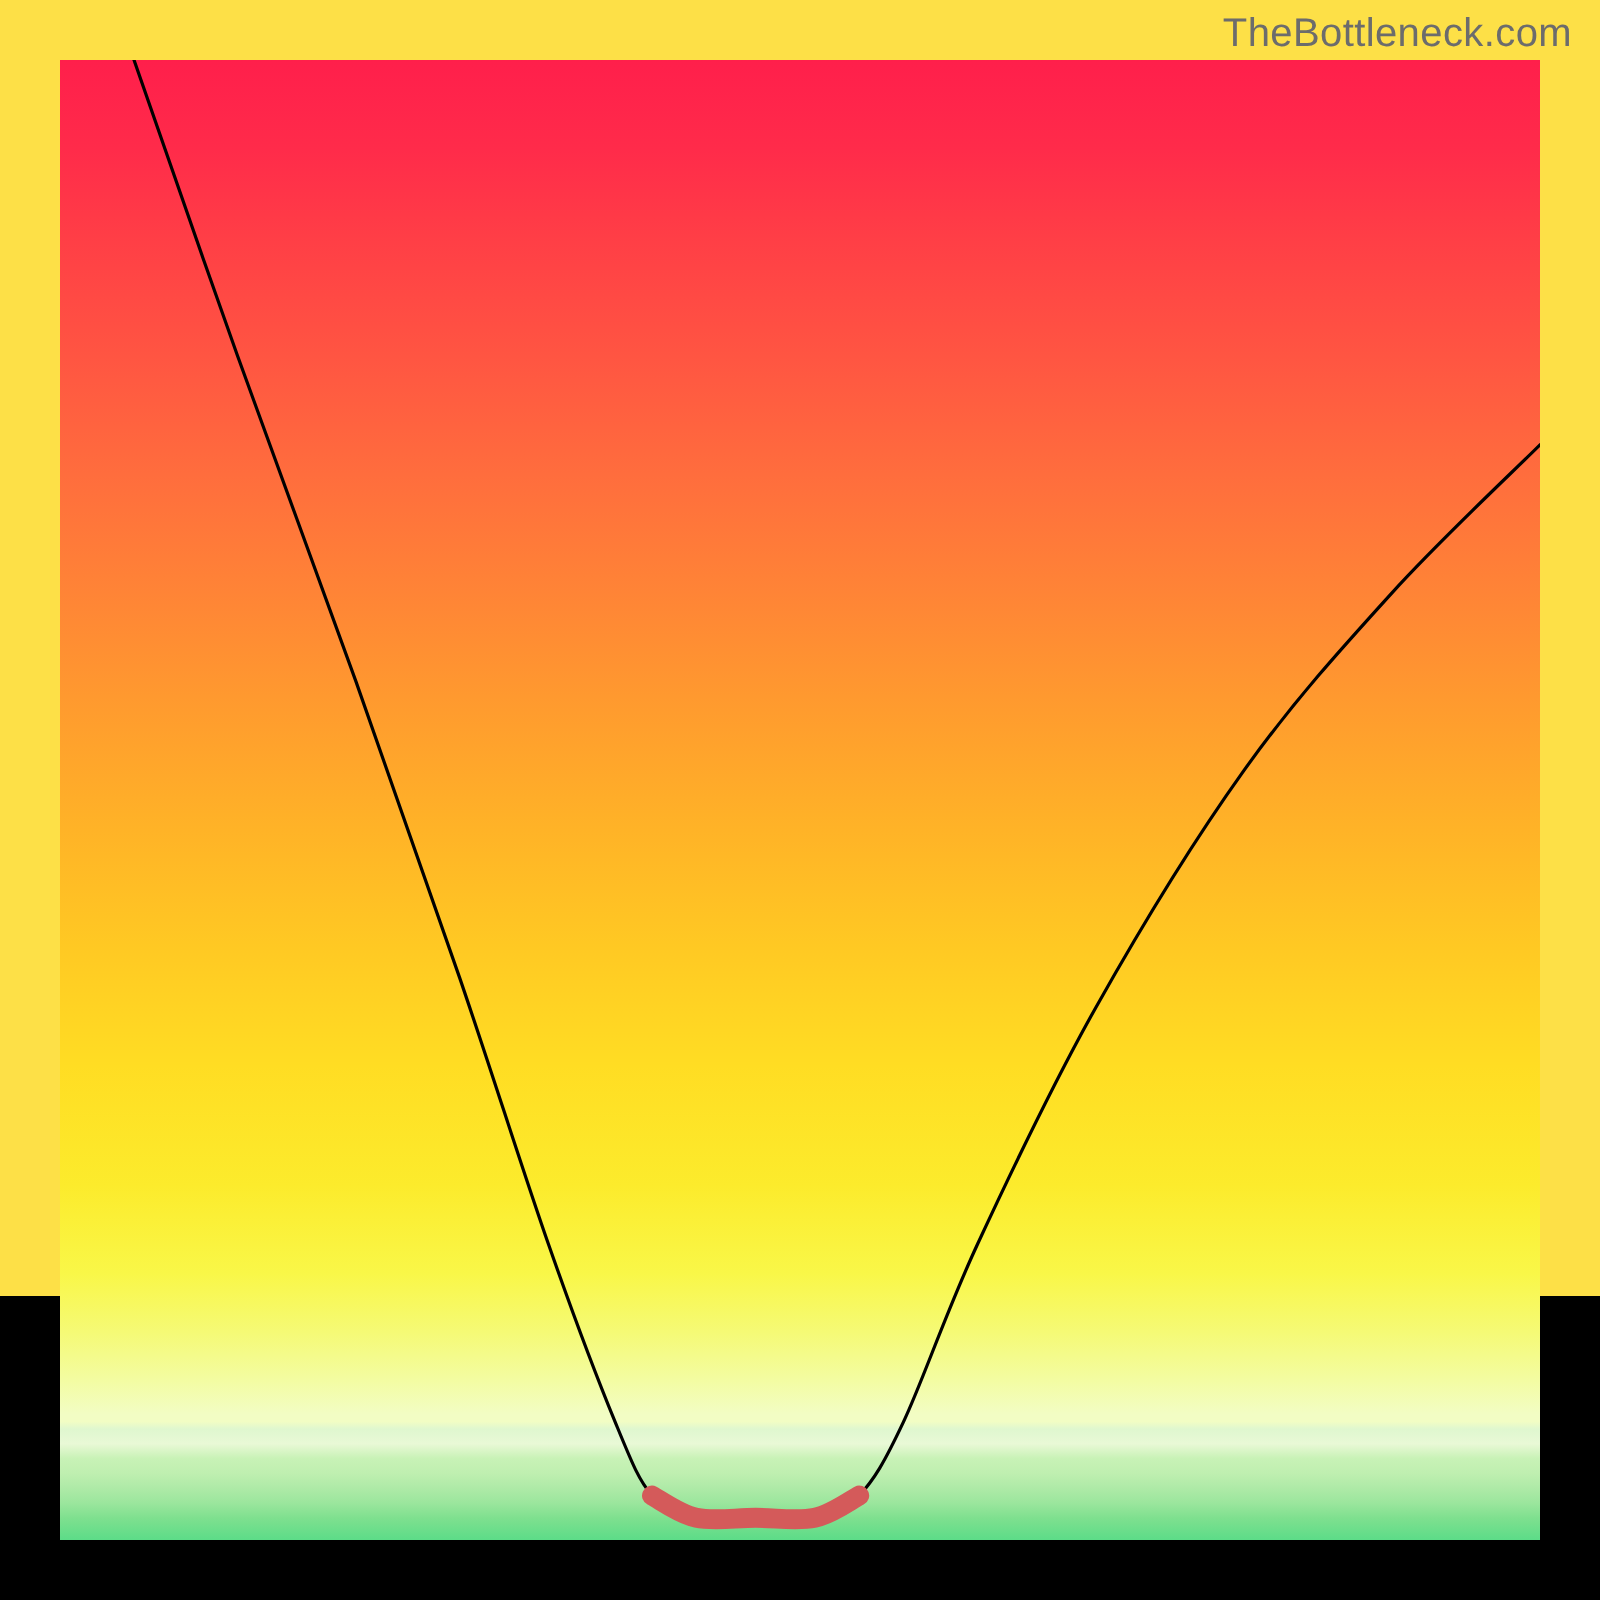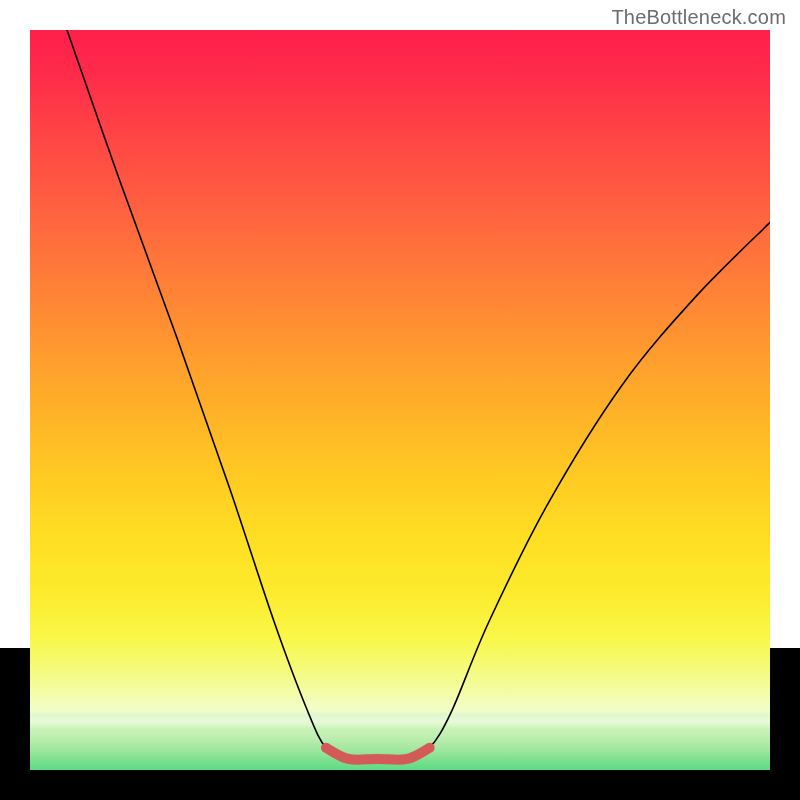--- a/index.html
+++ b/index.html
@@ -8,21 +8,21 @@
     width: 800px;
     height: 800px;
     overflow: hidden;
     background: #000;
     font-family: Arial, Helvetica, sans-serif;
   }
   .frame {
     position: absolute;
     top: 0; left: 0;
     width: 800px; height: 648px;
-    background: #ffffff;
+    background: #fde047;
   }
   .plot-wrap {
     position: absolute;
     top: 30px;
     left: 30px;
     width: 740px;
     height: 740px;
     overflow: hidden;
   }
   .gradient-bg {

